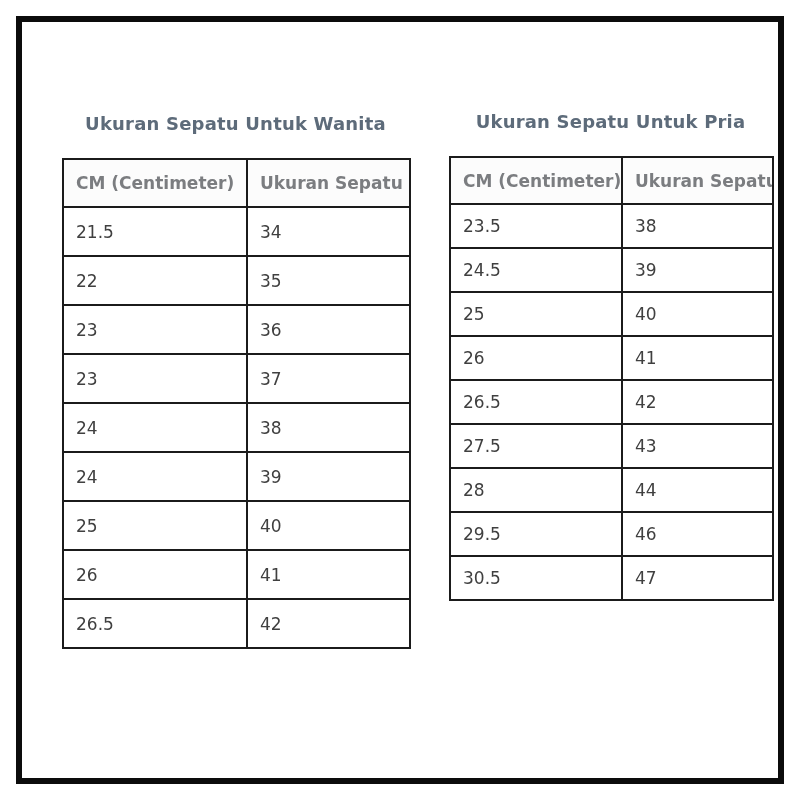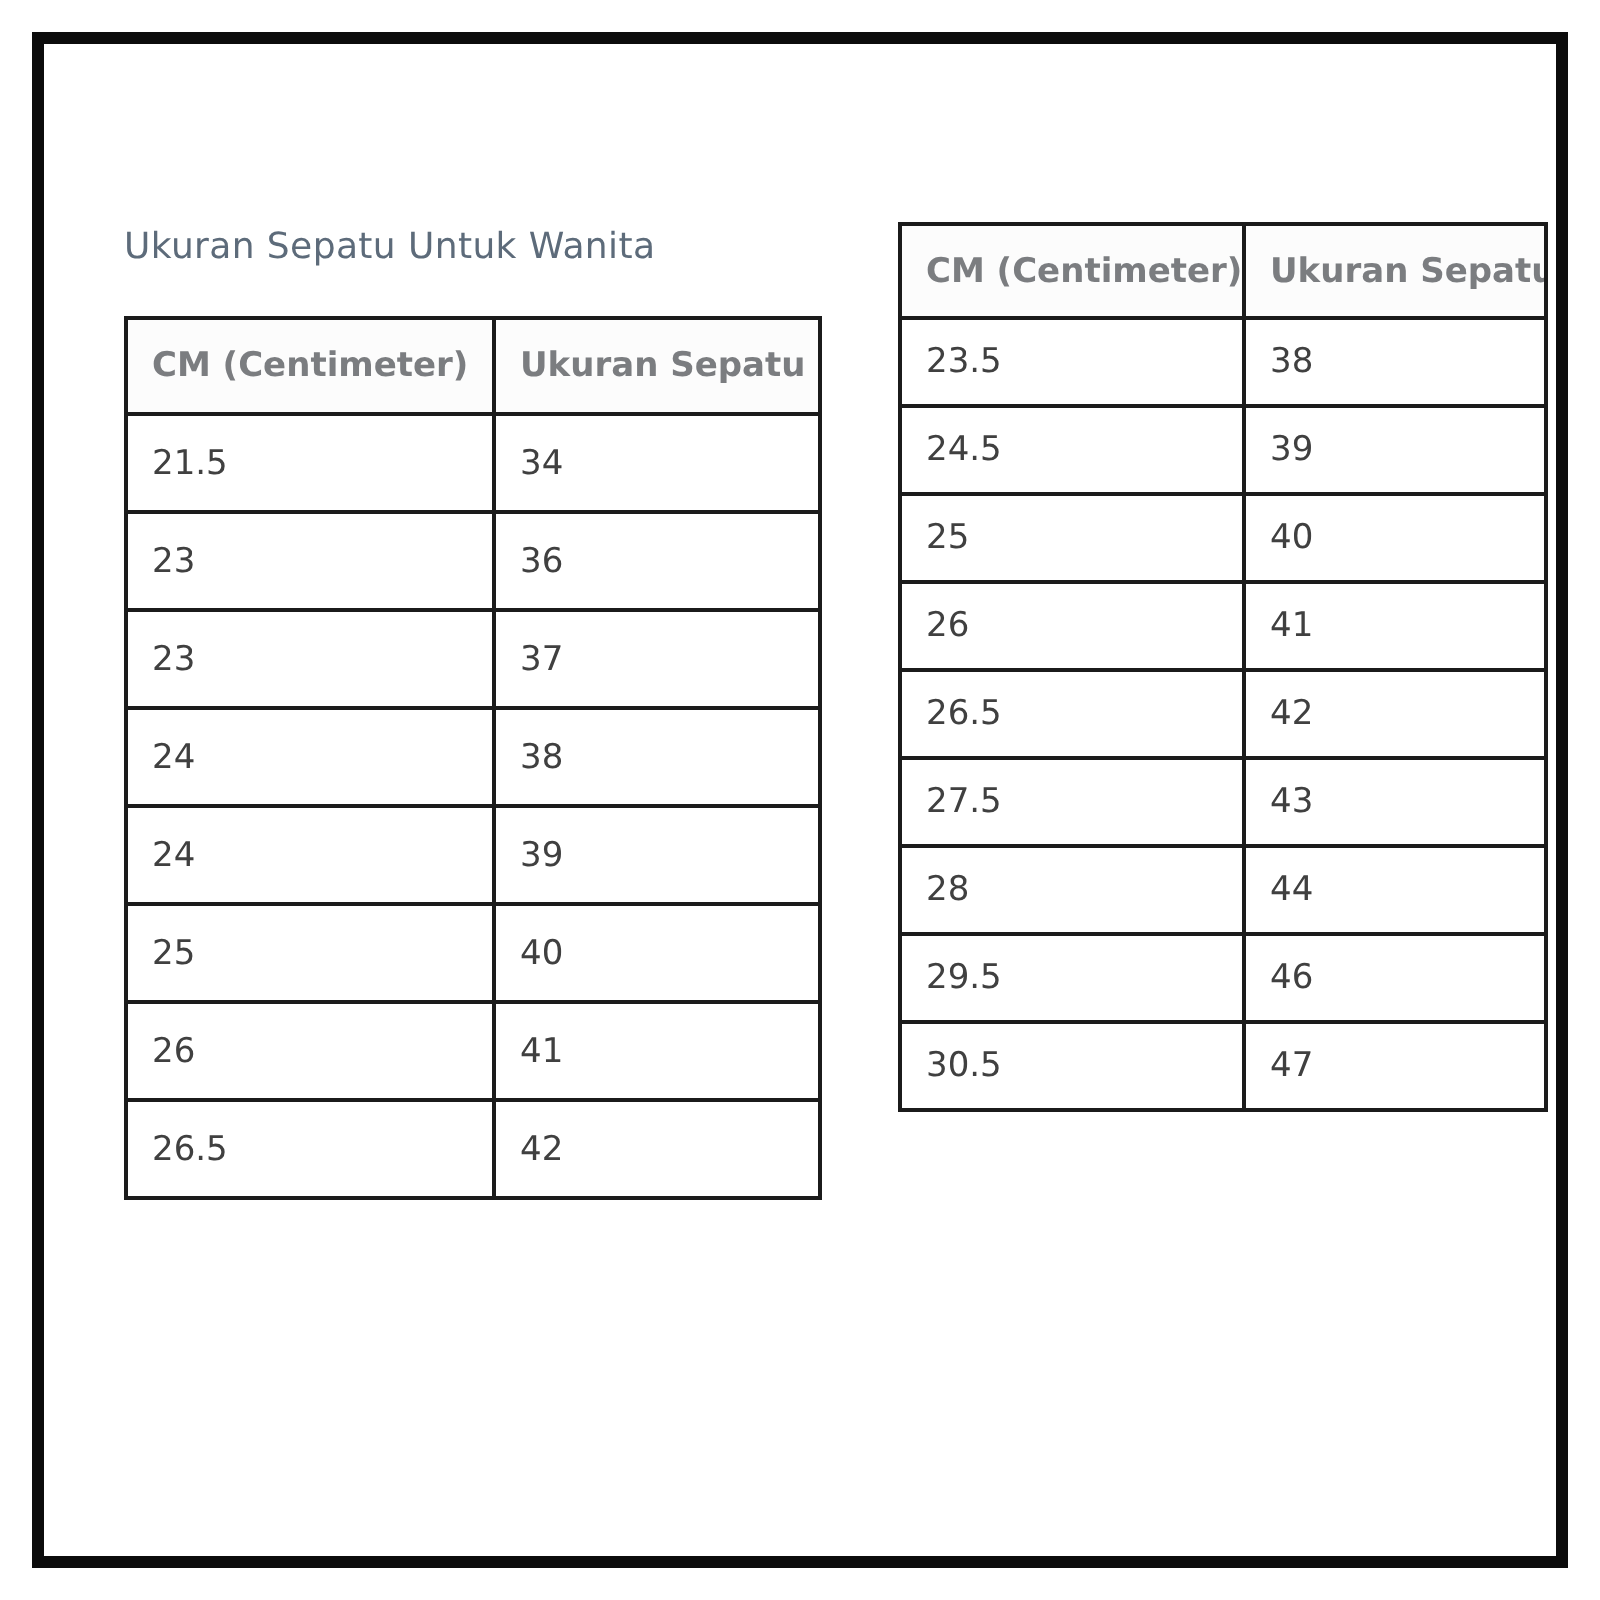--- a/index.html
+++ b/index.html
@@ -13,23 +13,23 @@
     left: 16px; top: 16px;
     width: 768px; height: 768px;
     border: 6px solid #0c0c0c;
     background: #ffffff;
   }
   .panel { position: absolute; }
   .panel-women { left: 40px; top: 91px; width: 347px; }
   .panel-men  { left: 427px; top: 89px; width: 323px; }
   .tbl-title {
     font-size: 18px;
-    font-weight: normal;
+    font-weight: bold;
     color: #5d6b7a;
-    text-align: left;
+    text-align: center;
     letter-spacing: 0.2px;
     margin-bottom: 24px;
     white-space: nowrap;
   }
   table.size-table {
     border-collapse: collapse;
     background: #ffffff;
     table-layout: fixed;
     width: 100%;
   }
@@ -77,20 +77,24 @@
           <th class="col-cm">CM (Centimeter)</th>
           <th class="col-size">Ukuran Sepatu</th>
         </tr>
       </thead>
       <tbody>
           <tr>
             <td class="col-cm">21.5</td>
             <td class="col-size">34</td>
           </tr>
           <tr>
+            <td class="col-cm">22</td>
+            <td class="col-size">35</td>
+          </tr>
+          <tr>
             <td class="col-cm">23</td>
             <td class="col-size">36</td>
           </tr>
           <tr>
             <td class="col-cm">23</td>
             <td class="col-size">37</td>
           </tr>
           <tr>
             <td class="col-cm">24</td>
             <td class="col-size">38</td>
@@ -109,20 +113,21 @@
           </tr>
           <tr>
             <td class="col-cm">26.5</td>
             <td class="col-size">42</td>
           </tr>
         </tbody>
     </table>
   </section>
 
   <section class="panel panel-men">
+    <h2 class="tbl-title">Ukuran Sepatu Untuk Pria</h2>
     <table class="size-table tbl-men">
       <thead>
         <tr>
           <th class="col-cm">CM (Centimeter)</th>
           <th class="col-size">Ukuran Sepatu</th>
         </tr>
       </thead>
       <tbody>
           <tr>
             <td class="col-cm">23.5</td>

